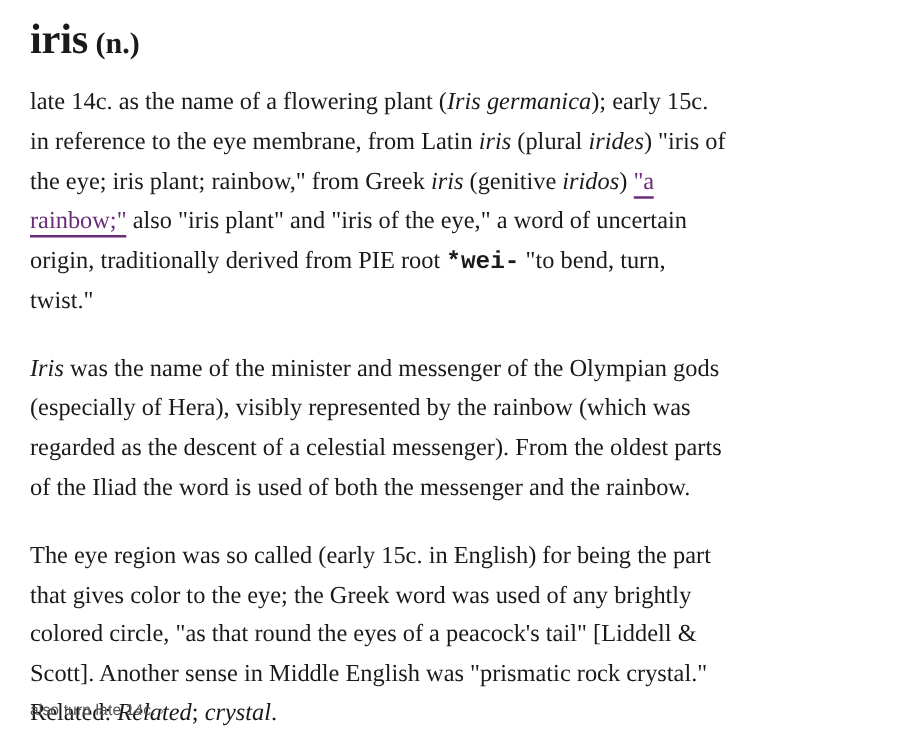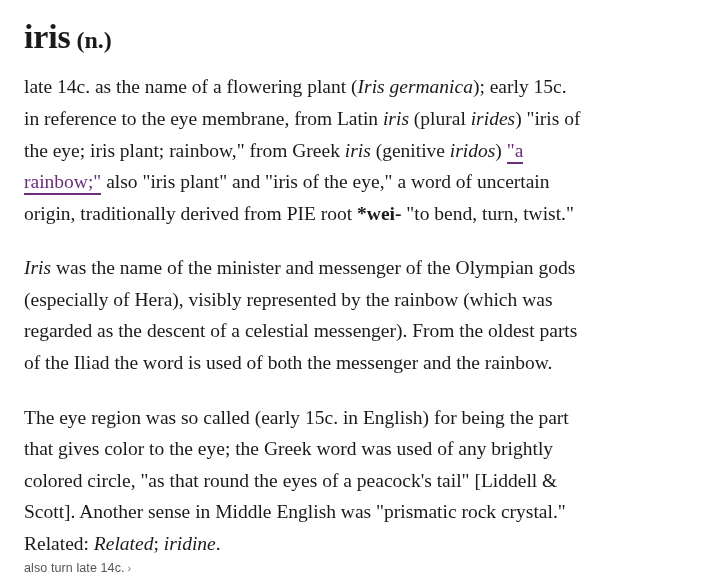--- a/index.html
+++ b/index.html
@@ -12,21 +12,21 @@
     height: 587px;
     font-family: "Liberation Serif", serif;
     color: #1a1a1a;
     overflow: hidden;
   }
   .page {
     position: relative;
     width: 611px;
     height: 587px;
     box-sizing: border-box;
-    padding: 18px 30px 0 24px;
+    padding: 13px 30px 0 24px;
   }
   .entry-head {
     margin: 0 0 16px 0;
     font-weight: bold;
     font-size: 34px;
     line-height: 1.1;
     letter-spacing: -0.2px;
   }
   .entry-head .word {
     font-size: 34px;
@@ -44,20 +44,21 @@
     text-align: left;
     color: #1a1a1a;
   }
   .para:last-of-type {
     margin-bottom: 18px;
   }
   em, .it {
   }
   .bold {
     font-weight: bold;
+    font-family: Liberation Mono, monospace;
   }
   .highlight {
     color: #6b2d7a;
     border-bottom: 2px solid #6b2d7a;
     padding-bottom: 1px;
   }
   .footer-link {
     font-family: "Liberation Sans", sans-serif;
     font-size: 12.5px;
     color: #555555;
@@ -84,18 +85,18 @@
 
   <p class="para">
     <span>late 14c. as the name of a flowering plant (</span><em>Iris germanica</em><span>); early 15c. in reference to the eye membrane, from Latin </span><em>iris</em><span> (plural </span><em>irides</em><span>) "iris of the eye; iris plant; rainbow," from Greek </span><em>iris</em><span> (genitive </span><em>iridos</em><span>) </span><span class="highlight">"a rainbow;"</span><span> also "iris plant" and "iris of the eye," a word of uncertain origin, traditionally derived from PIE root </span><span class="bold">*wei-</span><span> "to bend, turn, twist."</span>
   </p>
 
   <p class="para">
     <em>Iris</em><span> was the name of the minister and messenger of the Olympian gods (especially of Hera), visibly represented by the rainbow (which was regarded as the descent of a celestial messenger). From the oldest parts of the Iliad the word is used of both the messenger and the rainbow.</span>
   </p>
 
   <p class="para">
-    <span>The eye region was so called (early 15c. in English) for being the part that gives color to the eye; the Greek word was used of any brightly colored circle, "as that round the eyes of a peacock's tail" [Liddell &amp; Scott]. Another sense in Middle English was "prismatic rock crystal." Related: </span><em>Related</em><span>; </span><em>iridine</em><span>.</span>
+    <span>The eye region was so called (early 15c. in English) for being the part that gives color to the eye; the Greek word was used of any brightly colored circle, "as that round the eyes of a peacock's tail" [Liddell &amp; Scott]. Another sense in Middle English was "prismatic rock crystal." Related: </span><em>Related</em><span>; </span><em>crystal</em><span>.</span>
   </p>
 
   <a class="footer-link" href="#"><span>also turn late 14c.</span><span class="chev">›</span></a>
 
 </div>
 
 </body></html>

